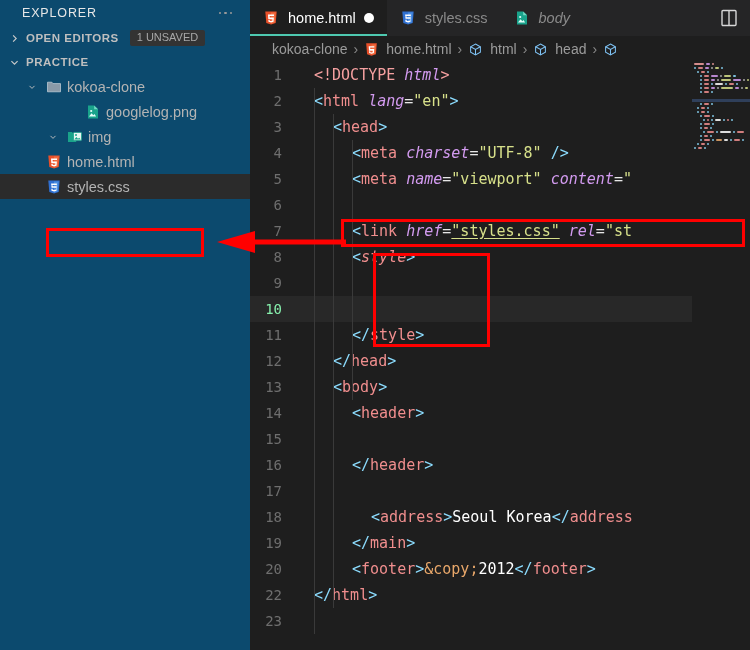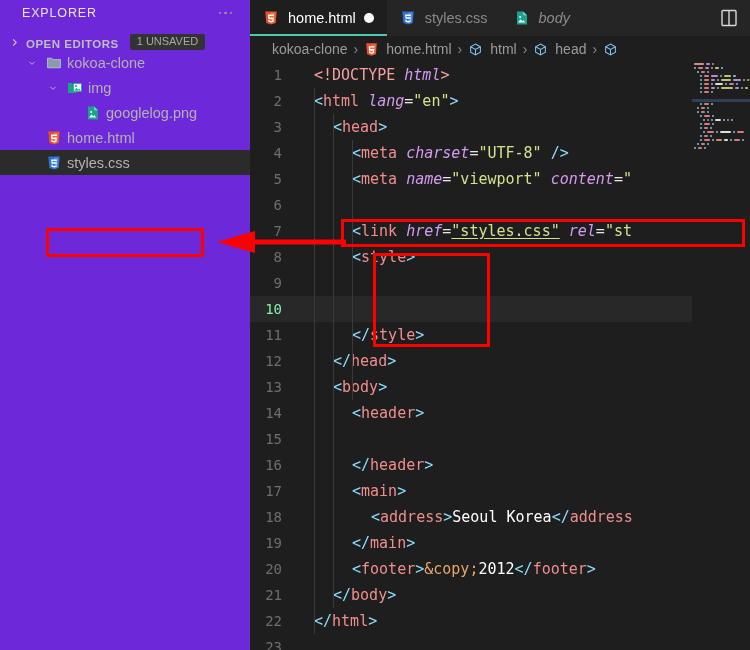--- a/index.html
+++ b/index.html
@@ -7,36 +7,36 @@
     width: 750px; height: 650px;
     background: #1e1e1e;
     font-family: "Liberation Sans", sans-serif;
     overflow: hidden;
   }
   #app { position: relative; width: 750px; height: 650px; display: flex; }
 
   
   #sidebar {
     width: 250px; height: 650px;
-    background: #6d28d9;
+    background: #0c4a6e;
     display: flex; flex-direction: column;
     flex: 0 0 250px;
   }
   .explorer-header {
     height: 26px; display: flex; align-items: center;
     padding: 0 14px 0 22px; justify-content: space-between;
   }
   .explorer-title {
     font-size: 12.5px; letter-spacing: .85px; color: #e7e7e7; font-weight: 400;
   }
   .ellipsis-icon { display: flex; gap: 3px; align-items: center; padding: 4px; }
   .ellipsis-icon i { width: 2.5px; height: 2.5px; border-radius: 50%; background: #9a9a9a; display: block; }
 
   .section-row {
-    height: 24px; display: flex; align-items: flex-end; gap: 4px;
+    height: 24px; display: flex; align-items: center; gap: 4px;
     padding-left: 6px;
   }
   .twisty {
     width: 16px; height: 16px; flex: 0 0 16px;
     display: flex; align-items: center; justify-content: center;
     color: #ccc;
   }
   .twisty svg { width: 11px; height: 11px; }
   .section-label {
     font-size: 11.5px; font-weight: bold; color: #bfbfbf; letter-spacing: .5px;
@@ -156,62 +156,70 @@
     <div class="section-row">
       <span class="twisty">
         <svg viewBox="0 0 16 16" fill="none" stroke="#ccc" stroke-width="1.6">
             <path d="M6 3.5L10.5 8L6 12.5"></path>
           </svg>
       </span>
       <span class="section-label">OPEN EDITORS</span>
       <span class="badge">1 UNSAVED</span>
     </div>
 
+    <div class="section-row">
+      <span class="twisty">
+        <svg viewBox="0 0 16 16" fill="none" stroke="#ccc" stroke-width="1.6">
+            <path d="M3.5 6L8 10.5L12.5 6"></path>
+          </svg>
+      </span>
+      <span class="section-label">PRACTICE</span>
+    </div>
 
     <div class="tree-row" style="padding-left:24px">
       <span class="twisty">
         <svg viewBox="0 0 16 16" fill="none" stroke="#c0c0c0" stroke-width="1.5">
             <path d="M4 6.2L8 10.2L12 6.2"></path>
           </svg>
       </span>
       <span class="file-icon">
         <svg viewBox="0 0 16 16">
             <path d="M1.5 3.2h4.3l1.3 1.4h7.4v8.2H1.5z" fill="#8a9aa8" stroke="#c8d4dc" stroke-width=".7"></path>
           </svg>
       </span>
       <span class="tree-label">kokoa-clone</span>
-    </div>
-
-    <div class="tree-row" style="padding-left:45px">
-      <span class="twisty">
-        <svg viewBox="0 0 16 16" fill="none" stroke="#c0c0c0" stroke-width="1.5">
-            <path d="M4 6.2L8 10.2L12 6.2"></path>
-          </svg>
-      </span>
-      <span class="file-icon">
-        <svg viewBox="0 0 16 16">
-          <path d="M1 3h4l1 1.2h3.2V13H1z" fill="#1aa38a"></path>
-          <rect x="6.5" y="3.4" width="8" height="8.2" rx=".8" fill="#e8f6f2" stroke="#1aa38a" stroke-width=".8"></rect>
-          <circle cx="9" cy="6" r="1" fill="#1aa38a"></circle>
-          <path d="M7.2 10.6l2.2-2.6 1.6 1.8 1.2-1.1 1.6 1.9z" fill="#1aa38a"></path>
-        </svg>
-      </span>
-      <span class="tree-label">img</span>
     </div>
 
     <div class="tree-row" style="padding-left:84px">
       <span class="file-icon">
         <svg viewBox="0 0 16 16">
           <path d="M3 1.4h6.2L13 5.2V14.6H3z" fill="#19a38b"></path>
           <path d="M9.2 1.4L13 5.2H9.2z" fill="#6fd9c3"></path>
           <circle cx="6.2" cy="7" r="1.1" fill="#e6fffa"></circle>
           <path d="M4 12.4l2.6-3.2 1.7 2 1.2-1.2 1.6 2.4z" fill="#e6fffa"></path>
         </svg>
       </span>
       <span class="tree-label">googlelog.png</span>
+    </div>
+
+    <div class="tree-row" style="padding-left:45px">
+      <span class="twisty">
+        <svg viewBox="0 0 16 16" fill="none" stroke="#c0c0c0" stroke-width="1.5">
+            <path d="M4 6.2L8 10.2L12 6.2"></path>
+          </svg>
+      </span>
+      <span class="file-icon">
+        <svg viewBox="0 0 16 16">
+          <path d="M1 3h4l1 1.2h3.2V13H1z" fill="#1aa38a"></path>
+          <rect x="6.5" y="3.4" width="8" height="8.2" rx=".8" fill="#e8f6f2" stroke="#1aa38a" stroke-width=".8"></rect>
+          <circle cx="9" cy="6" r="1" fill="#1aa38a"></circle>
+          <path d="M7.2 10.6l2.2-2.6 1.6 1.8 1.2-1.1 1.6 1.9z" fill="#1aa38a"></path>
+        </svg>
+      </span>
+      <span class="tree-label">img</span>
     </div>
 
     <div class="tree-row" style="padding-left:45px">
       <span class="file-icon">
         <svg viewBox="0 0 16 16">
           <path d="M2.3 1.4h11.4l-1 11.6L8 14.6l-4.7-1.6z" fill="#e8502a"></path>
           <path d="M8 2.6v11.1l3.8-1.3.85-9.8z" fill="#f06c3f"></path>
           <path d="M5 4.4h6v1.5H6.6l.1 1.5h4.2l-.4 4.3L8 12.4l-2.5-.7-.16-1.8h1.3l.08.9L8 11.1l1.3-.3.13-1.5H5.3z" fill="#fff"></path>
         </svg>
       </span>
@@ -318,34 +326,33 @@
 
     <div class="code-area">
       <div class="code-lines" id="code-lines">
           <div class="line"><span class="ln">1</span><span class="ltext" style="padding-left: 22px;"><span class="t-doctype">&lt;!DOCTYPE </span><span class="t-attr">html</span><span class="t-doctype">&gt;</span></span></div>
           <div class="line"><span class="ln">2</span><span class="ltext" style="padding-left: 22px;"><span class="t-bracket">&lt;</span><span class="t-tag">html </span><span class="t-attr">lang</span><span class="t-eq">=</span><span class="t-str">"en"</span><span class="t-bracket">&gt;</span></span></div>
           <div class="line"><span class="ln">3</span><span class="ltext" style="padding-left: 41px;"><span class="t-bracket">&lt;</span><span class="t-tag">head</span><span class="t-bracket">&gt;</span></span></div>
           <div class="line"><span class="ln">4</span><span class="ltext" style="padding-left: 60px;"><span class="t-bracket">&lt;</span><span class="t-tag">meta </span><span class="t-attr">charset</span><span class="t-eq">=</span><span class="t-str">"UTF-8"</span><span class="t-bracket"> /&gt;</span></span></div>
           <div class="line"><span class="ln">5</span><span class="ltext" style="padding-left: 60px;"><span class="t-bracket">&lt;</span><span class="t-tag">meta </span><span class="t-attr">name</span><span class="t-eq">=</span><span class="t-str">"viewport"</span><span class="t-attr"> content</span><span class="t-eq">=</span><span class="t-str">"</span></span></div>
           <div class="line"><span class="ln">6</span></div>
           <div class="line"><span class="ln">7</span><span class="ltext" style="padding-left: 60px;"><span class="t-bracket">&lt;</span><span class="t-tag">link </span><span class="t-attr">href</span><span class="t-eq">=</span><span class="t-link">"styles.css"</span><span class="t-attr"> rel</span><span class="t-eq">=</span><span class="t-str">"st</span></span></div>
-          <div class="line"><span class="ln">8</span><span class="ltext" style="padding-left: 60px;"><span class="t-bracket">&lt;</span><span class="t-tag">style</span><span class="t-bracket">&gt;</span></span></div>
+          <div class="line"><span class="ln">8</span><span class="ltext" style="padding-left: 60px; font-style: italic;"><span class="t-bracket">&lt;</span><span class="t-tag">style</span><span class="t-bracket">&gt;</span></span></div>
           <div class="line"><span class="ln">9</span><span class="ltext" style="padding-left: 60px;"></span></div>
           <div class="line current"><span class="ln">10</span><span class="ltext" style="padding-left: 60px;"></span></div>
           <div class="line"><span class="ln">11</span><span class="ltext" style="padding-left: 60px;"><span class="t-bracket">&lt;/</span><span class="t-tag">style</span><span class="t-bracket">&gt;</span></span></div>
           <div class="line"><span class="ln">12</span><span class="ltext" style="padding-left: 41px;"><span class="t-bracket">&lt;/</span><span class="t-tag">head</span><span class="t-bracket">&gt;</span></span></div>
           <div class="line"><span class="ln">13</span><span class="ltext" style="padding-left: 41px;"><span class="t-bracket">&lt;</span><span class="t-tag">body</span><span class="t-bracket">&gt;</span></span></div>
           <div class="line"><span class="ln">14</span><span class="ltext" style="padding-left: 60px;"><span class="t-bracket">&lt;</span><span class="t-tag">header</span><span class="t-bracket">&gt;</span></span></div>
           <div class="line"><span class="ln">15</span></div>
           <div class="line"><span class="ln">16</span><span class="ltext" style="padding-left: 60px;"><span class="t-bracket">&lt;/</span><span class="t-tag">header</span><span class="t-bracket">&gt;</span></span></div>
-          <div class="line"><span class="ln">17</span><span class="ltext" style="padding-left: 60px;"><span class="t-bracket">&lt;</span><span class="t-tag">main</span><span class="t-bracket">&gt;</span></span></div>
+          <div class="line"><span class="ln">17</span></div>
           <div class="line"><span class="ln">18</span><span class="ltext" style="padding-left: 79px; text-align: center;"><span class="t-bracket">&lt;</span><span class="t-tag">address</span><span class="t-bracket">&gt;</span><span class="t-text">Seoul Korea</span><span class="t-bracket">&lt;/</span><span class="t-tag">address</span></span></div>
           <div class="line"><span class="ln">19</span><span class="ltext" style="padding-left: 60px;"><span class="t-bracket">&lt;/</span><span class="t-tag">main</span><span class="t-bracket">&gt;</span></span></div>
           <div class="line"><span class="ln">20</span><span class="ltext" style="padding-left: 60px;"><span class="t-bracket">&lt;</span><span class="t-tag">footer</span><span class="t-bracket">&gt;</span><span class="t-entity">&amp;copy;</span><span class="t-text">2012</span><span class="t-bracket">&lt;/</span><span class="t-tag">footer</span><span class="t-bracket">&gt;</span></span></div>
-          <div class="line"><span class="ln">21</span><span class="ltext" style="padding-left: 41px;"><span class="t-bracket">&lt;/</span><span class="t-tag">body</span><span class="t-bracket">&gt;</span></span></div>
           <div class="line"><span class="ln">22</span><span class="ltext" style="padding-left: 22px;"><span class="t-bracket">&lt;/</span><span class="t-tag">html</span><span class="t-bracket">&gt;</span></span></div>
           <div class="line"><span class="ln">23</span><span class="ltext" style="padding-left: 22px;"></span></div>
         </div>
       <div class="minimap" id="minimap">
           <div class="mm-line" style="padding-left: 2px;">
             <span class="mm-seg" style="background: rgb(245, 160, 160); width: 10px;"></span>
             <span class="mm-seg" style="background: rgb(211, 155, 240); width: 4px;"></span>
             <span class="mm-seg" style="background: rgb(245, 160, 160); width: 2px;"></span>
           </div>
           <div class="mm-line" style="padding-left: 2px;">

